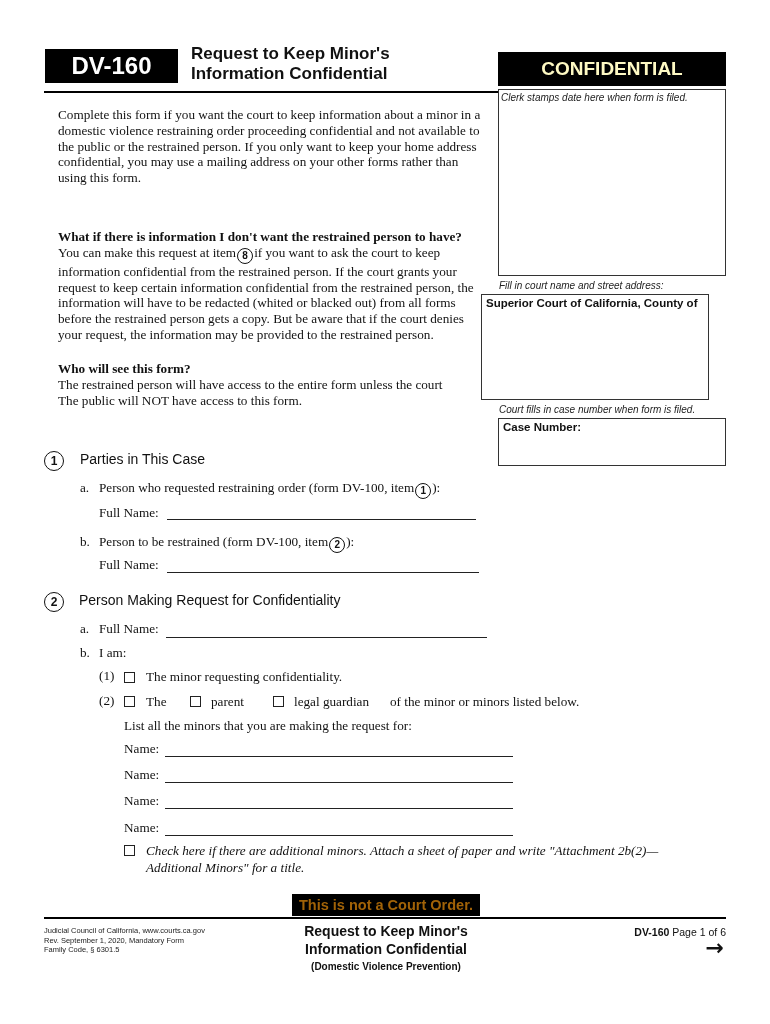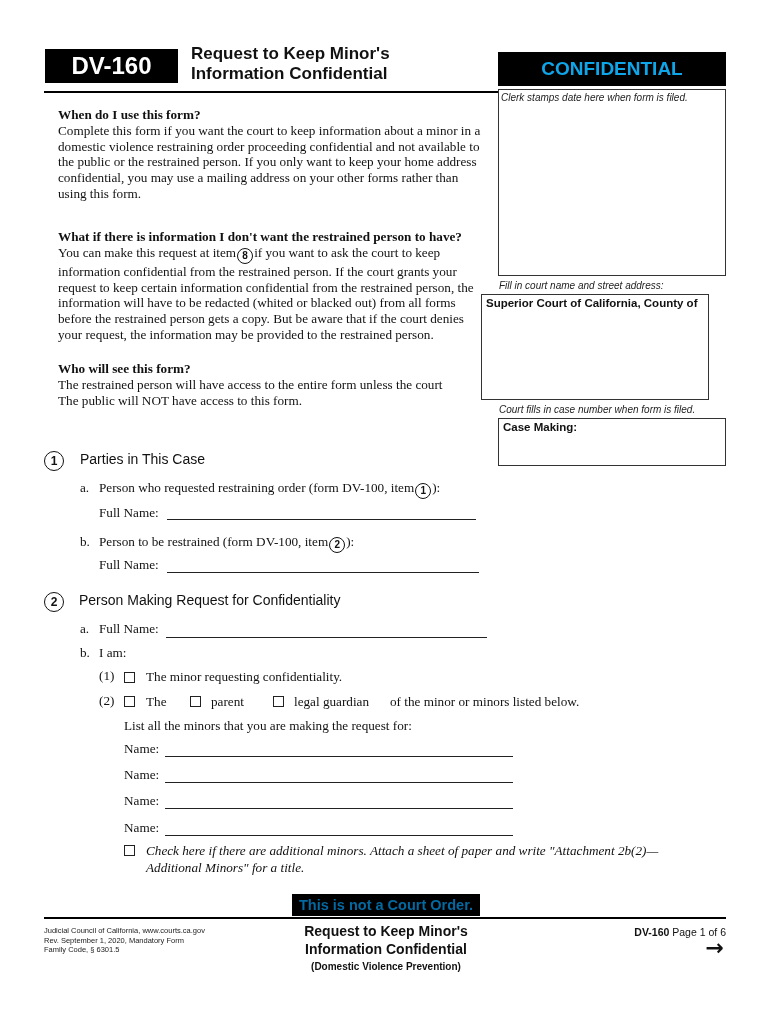--- a/index.html
+++ b/index.html
@@ -4,21 +4,21 @@
 <style>
   html, body { margin: 0; padding: 0; background: #ffffff; }
   body { width: 770px; height: 1024px; position: relative; overflow: hidden; color: #111; }
   .abs { position: absolute; }
 
   
   .form-id-box { left: 45px; top: 49px; width: 133px; height: 34px; background: #000; color: #fff;
     font-family: "Liberation Sans", sans-serif; font-weight: bold; font-size: 24px; text-align: center; line-height: 34px; }
   .form-title { left: 191px; top: 44px; font-family: "Liberation Sans", sans-serif; font-weight: bold; font-size: 17px; line-height: 20px; }
   .header-rule { left: 44px; top: 91px; width: 454px; height: 2px; background: #000; }
-  .confidential-box { left: 498px; top: 52px; width: 228px; height: 34px; background: #000; color: #0ea5e9;
+  .confidential-box { left: 498px; top: 52px; width: 228px; height: 34px; background: #000; color: #fef9c3;
     font-family: "Liberation Sans", sans-serif; font-weight: bold; font-size: 19px; text-align: center; line-height: 34px; }
 
   
   .box { border: 1.5px solid #333; box-sizing: border-box; }
   .clerk-box { left: 498px; top: 89px; width: 228px; height: 187px; }
   .box-caption { font-family: "Liberation Sans", sans-serif; font-style: italic; font-size: 10px; color: #222; }
   .box-label { font-family: "Liberation Sans", sans-serif; font-weight: bold; font-size: 11.5px; }
   .court-caption { left: 499px; top: 280px; }
   .court-box { left: 481px; top: 294px; width: 228px; height: 106px; }
   .case-caption { left: 499px; top: 404px; }
@@ -35,21 +35,21 @@
   
   .sec-num { width: 20px; height: 20px; border: 1.3px solid #111; border-radius: 50%; box-sizing: border-box;
     font-family: "Liberation Sans", sans-serif; font-weight: bold; font-size: 12px; line-height: 18px; text-align: center; }
   .sec-title { font-family: "Liberation Sans", sans-serif; font-weight: normal; font-size: 14px; }
   .line-text { font-family: "Liberation Serif", serif; font-size: 13.2px; white-space: nowrap; }
   .fill-line { height: 0; border-bottom: 1.3px solid #222; }
   .cb { width: 11px; height: 11px; border: 1.2px solid #222; box-sizing: border-box; background: #fff; }
   .italic { font-style: italic; }
 
   
-  .not-order { left: 292px; top: 894px; width: 188px; height: 22px; background: #000; color: #0369a1;
+  .not-order { left: 292px; top: 894px; width: 188px; height: 22px; background: #000; color: #a16207;
     font-family: "Liberation Sans", sans-serif; font-weight: bold; font-size: 14.5px; line-height: 22px; text-align: center; }
   .footer-rule { left: 44px; top: 917px; width: 682px; height: 2px; background: #000; }
   .footer-left { left: 44px; top: 926px; font-family: "Liberation Sans", sans-serif; font-size: 7.5px; line-height: 9.5px; color: #222; }
   .footer-title { left: 270px; top: 922px; width: 232px; text-align: center; font-family: "Liberation Sans", sans-serif; font-weight: bold; font-size: 14px; line-height: 18px; }
   .footer-sub { left: 270px; top: 961px; width: 232px; text-align: center; font-family: "Liberation Sans", sans-serif; font-weight: bold; font-size: 10px; }
   .footer-right { right: 44px; top: 926px; font-family: "Liberation Sans", sans-serif; font-size: 10.5px; text-align: right; }
   .next-arrow { right: 46px; top: 936px; font-family: "DejaVu Sans", sans-serif; font-size: 22px; font-weight: bold; line-height: 24px; }
 </style>
 </head>
 <body>
@@ -65,26 +65,25 @@
 <div class="abs box clerk-box">
   <div class="box-caption" style="padding:2px 2px;">Clerk stamps date here when form is filed.</div>
 </div>
 <div class="abs box-caption court-caption">Fill in court name and street address:</div>
 <div class="abs box court-box">
   <div class="box-label" style="padding:2px 4px;">Superior Court of California, County of</div>
   <div class="box-label" style="padding:0 4px;font-weight:normal;"></div>
 </div>
 <div class="abs box-caption case-caption">Court fills in case number when form is filed.</div>
 <div class="abs box case-box">
-  <div class="box-label" style="padding:2px 4px;">Case Making:</div>
+  <div class="box-label" style="padding:2px 4px;">Case Number:</div>
   <div class="box-label" style="padding:0 4px;font-weight:normal;"></div>
 </div>
 
 <div class="abs intro" style="top:107px;">
-  <h3>When do I use this form?</h3>
   <p>Complete this form if you want the court to keep information about a minor in a domestic violence restraining order proceeding confidential and not available to the public or the restrained person. If you only want to keep your home address confidential, you may use a mailing address on your other forms rather than using this form.</p>
 </div>
 <div class="abs intro" style="top:217px;margin-top:12px;">
   <h3 style="white-space:nowrap;">What if there is information I don't want the restrained person to have?</h3>
   <p>
     <span>You can make this request at item</span><span class="circ">8</span><span>if you want to ask the court to keep information confidential from the restrained person. If the court grants your request to keep certain information confidential from the restrained person, the information will have to be redacted (whited or blacked out) from all forms before the restrained person gets a copy. But be aware that if the court denies your request, the information may be provided to the restrained person.</span>
   </p>
 </div>
 <div class="abs intro" style="top:361px;">
   <h3>Who will see this form?</h3>

